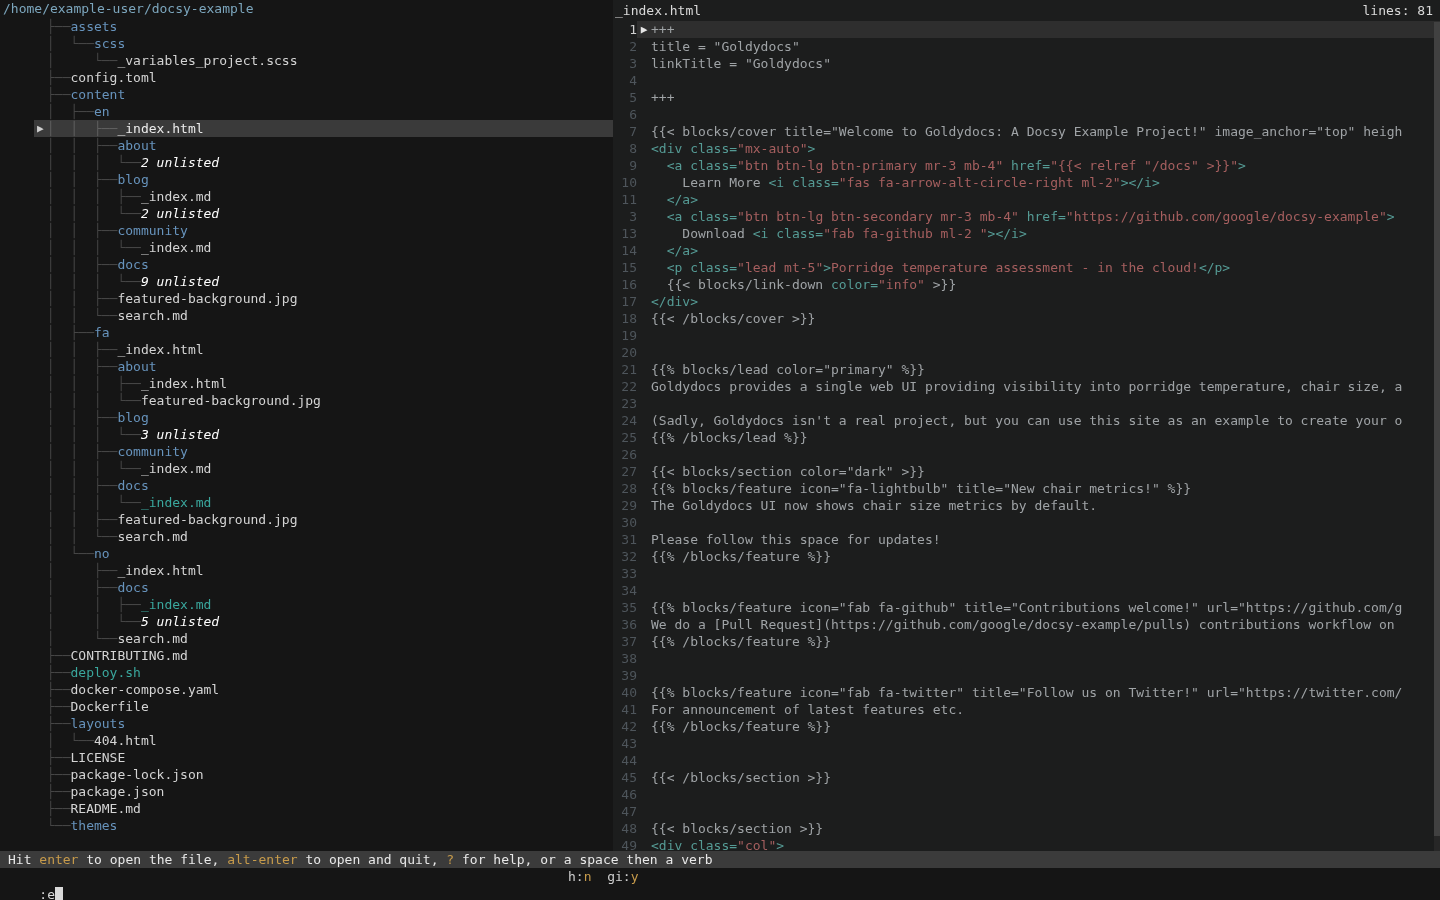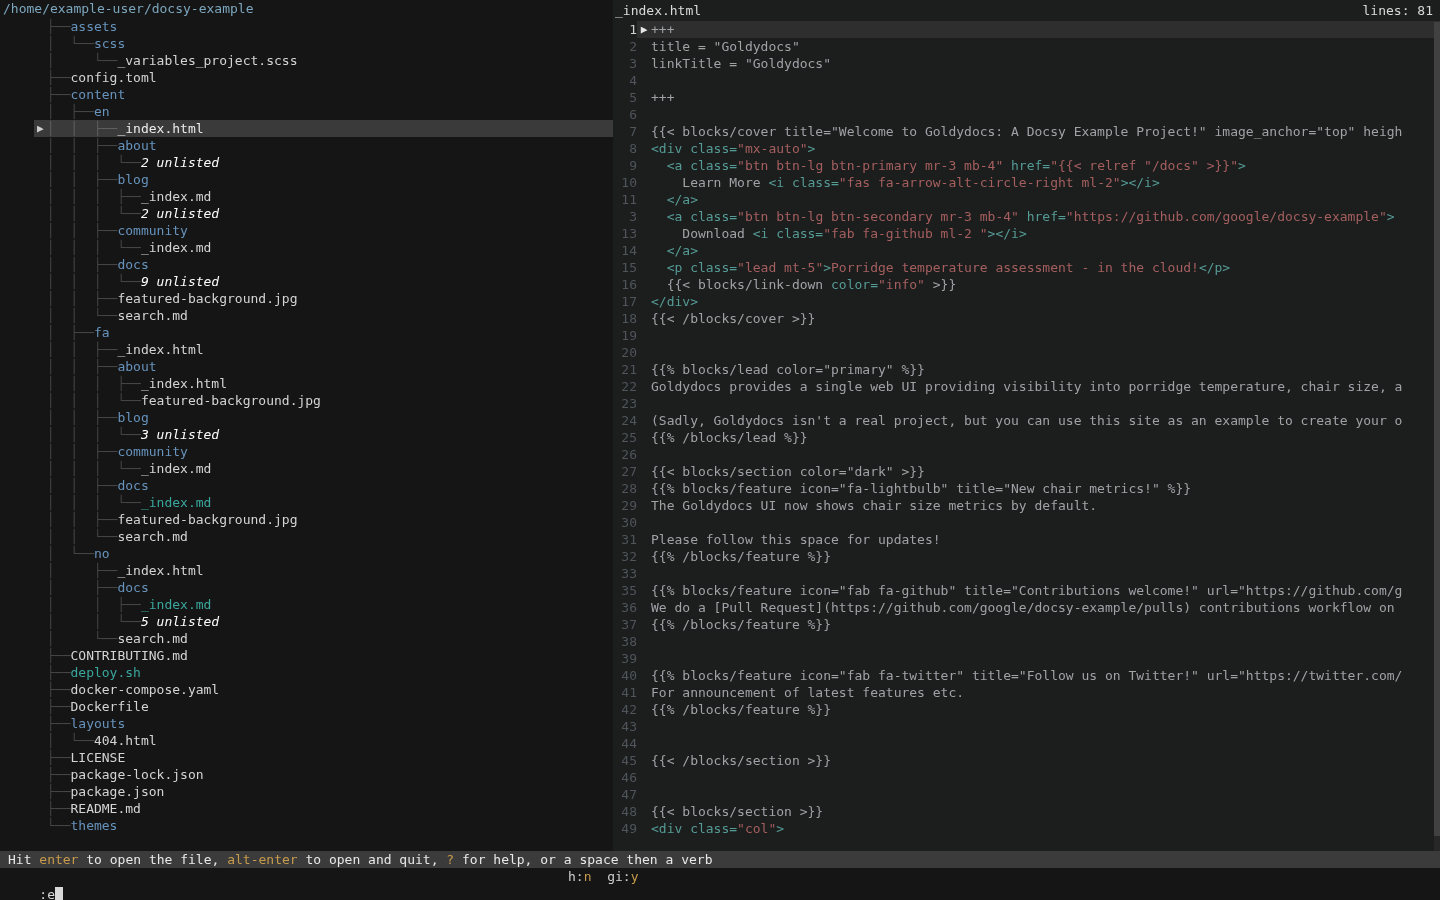--- a/index.html
+++ b/index.html
@@ -136,20 +136,21 @@
         <div class="crow"><span class="gutter">24</span><span class="body"><span class="ccell"></span><span class="txt"><span class="tk-g">(Sadly, Goldydocs isn't a real project, but you can use this site as an example to create your o</span></span></span></div>
         <div class="crow"><span class="gutter">25</span><span class="body"><span class="ccell"></span><span class="txt"><span class="tk-g">{{% /blocks/lead %}}</span></span></span></div>
         <div class="crow"><span class="gutter">26</span><span class="body"><span class="ccell"></span><span class="txt"></span></span></div>
         <div class="crow"><span class="gutter">27</span><span class="body"><span class="ccell"></span><span class="txt"><span class="tk-g">{{&lt; blocks/section color="dark" &gt;}}</span></span></span></div>
         <div class="crow"><span class="gutter">28</span><span class="body"><span class="ccell"></span><span class="txt"><span class="tk-g">{{% blocks/feature icon="fa-lightbulb" title="New chair metrics!" %}}</span></span></span></div>
         <div class="crow"><span class="gutter">29</span><span class="body"><span class="ccell"></span><span class="txt"><span class="tk-g">The Goldydocs UI now shows chair size metrics by default.</span></span></span></div>
         <div class="crow"><span class="gutter">30</span><span class="body"><span class="ccell"></span><span class="txt"></span></span></div>
         <div class="crow"><span class="gutter">31</span><span class="body"><span class="ccell"></span><span class="txt"><span class="tk-g">Please follow this space for updates!</span></span></span></div>
         <div class="crow"><span class="gutter">32</span><span class="body"><span class="ccell"></span><span class="txt"><span class="tk-g">{{% /blocks/feature %}}</span></span></span></div>
         <div class="crow"><span class="gutter">33</span><span class="body"><span class="ccell"></span><span class="txt"></span></span></div>
+        <div class="crow"><span class="gutter">34</span><span class="body"><span class="ccell"></span><span class="txt"></span></span></div>
         <div class="crow"><span class="gutter">35</span><span class="body"><span class="ccell"></span><span class="txt"><span class="tk-g">{{% blocks/feature icon="fab fa-github" title="Contributions welcome!" url="https://github.com/g</span></span></span></div>
         <div class="crow"><span class="gutter">36</span><span class="body"><span class="ccell"></span><span class="txt"><span class="tk-g">We do a [Pull Request](https://github.com/google/docsy-example/pulls) contributions workflow on </span></span></span></div>
         <div class="crow"><span class="gutter">37</span><span class="body"><span class="ccell"></span><span class="txt"><span class="tk-g">{{% /blocks/feature %}}</span></span></span></div>
         <div class="crow"><span class="gutter">38</span><span class="body"><span class="ccell"></span><span class="txt"></span></span></div>
         <div class="crow"><span class="gutter">39</span><span class="body"><span class="ccell"></span><span class="txt"></span></span></div>
         <div class="crow"><span class="gutter">40</span><span class="body"><span class="ccell"></span><span class="txt"><span class="tk-g">{{% blocks/feature icon="fab fa-twitter" title="Follow us on Twitter!" url="https://twitter.com/</span></span></span></div>
         <div class="crow"><span class="gutter">41</span><span class="body"><span class="ccell"></span><span class="txt"><span class="tk-g">For announcement of latest features etc.</span></span></span></div>
         <div class="crow"><span class="gutter">42</span><span class="body"><span class="ccell"></span><span class="txt"><span class="tk-g">{{% /blocks/feature %}}</span></span></span></div>
         <div class="crow"><span class="gutter">43</span><span class="body"><span class="ccell"></span><span class="txt"></span></span></div>
         <div class="crow"><span class="gutter">44</span><span class="body"><span class="ccell"></span><span class="txt"></span></span></div>

